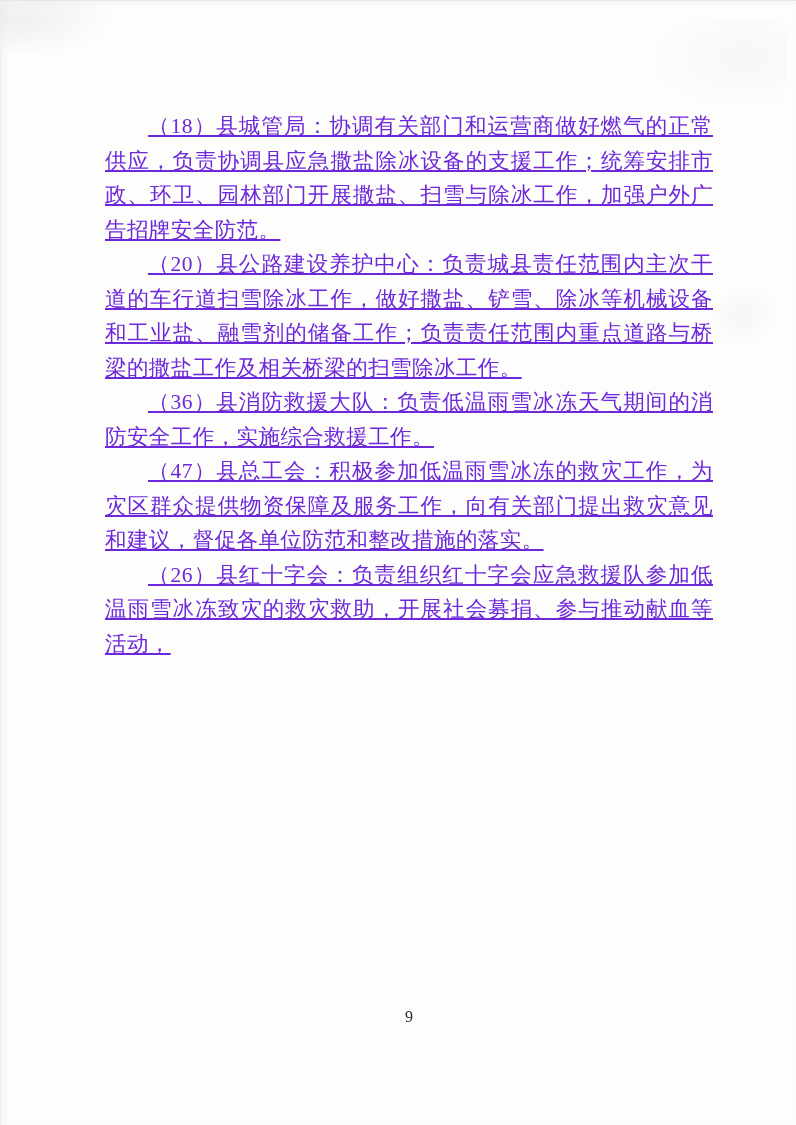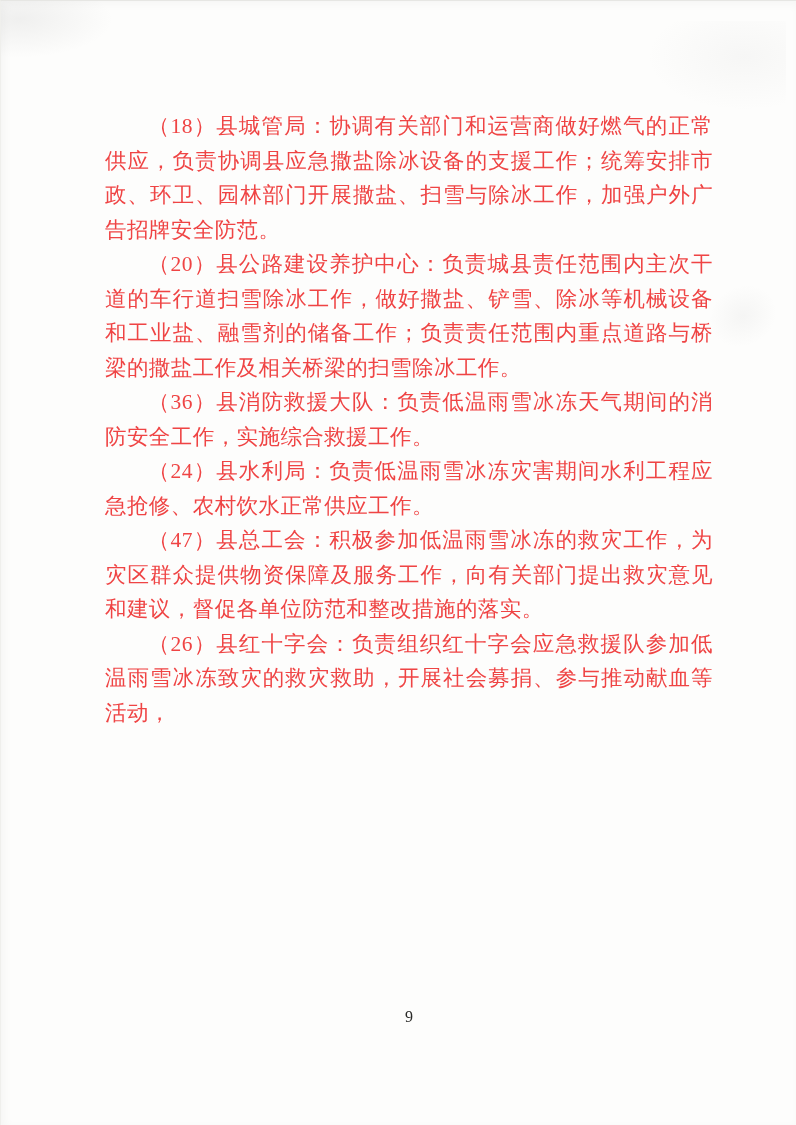--- a/index.html
+++ b/index.html
@@ -23,24 +23,25 @@
   }
   .doc-body {
     width: 608px;
   }
   .doc-body p {
     margin: 0;
     padding: 0;
     font-size: 21.5px;
     line-height: 34.5px;
     letter-spacing: 0.02em;
-    color: #ef4444;
+    color: #6d28d9;
     text-indent: 2em;
     text-align: justify;
     text-justify: inter-ideograph;
+    text-decoration: underline;
   }
   .page-number {
     position: absolute;
     left: 104px;
     top: 1004px;
     width: 608px;
     text-align: center;
     font-size: 16px;
     line-height: 24px;
     color: #2a2a28;
@@ -75,20 +76,19 @@
 <div class="page">
 
   <div class="scan-smudge-topleft"></div>
   <div class="scan-smudge-topright"></div>
   <div class="scan-smudge-right"></div>
 
   <div class="doc-body">
     <p>（18）县城管局：协调有关部门和运营商做好燃气的正常供应，负责协调县应急撒盐除冰设备的支援工作；统筹安排市政、环卫、园林部门开展撒盐、扫雪与除冰工作，加强户外广告招牌安全防范。</p>
     <p>（20）县公路建设养护中心：负责城县责任范围内主次干道的车行道扫雪除冰工作，做好撒盐、铲雪、除冰等机械设备和工业盐、融雪剂的储备工作；负责责任范围内重点道路与桥梁的撒盐工作及相关桥梁的扫雪除冰工作。</p>
     <p>（36）县消防救援大队：负责低温雨雪冰冻天气期间的消防安全工作，实施综合救援工作。</p>
-    <p>（24）县水利局：负责低温雨雪冰冻灾害期间水利工程应急抢修、农村饮水正常供应工作。</p>
     <p>（47）县总工会：积极参加低温雨雪冰冻的救灾工作，为灾区群众提供物资保障及服务工作，向有关部门提出救灾意见和建议，督促各单位防范和整改措施的落实。</p>
     <p>（26）县红十字会：负责组织红十字会应急救援队参加低温雨雪冰冻致灾的救灾救助，开展社会募捐、参与推动献血等活动，</p>
   </div>
 
   <div class="page-number">9</div>
 
 </div>
 
 </body></html>

